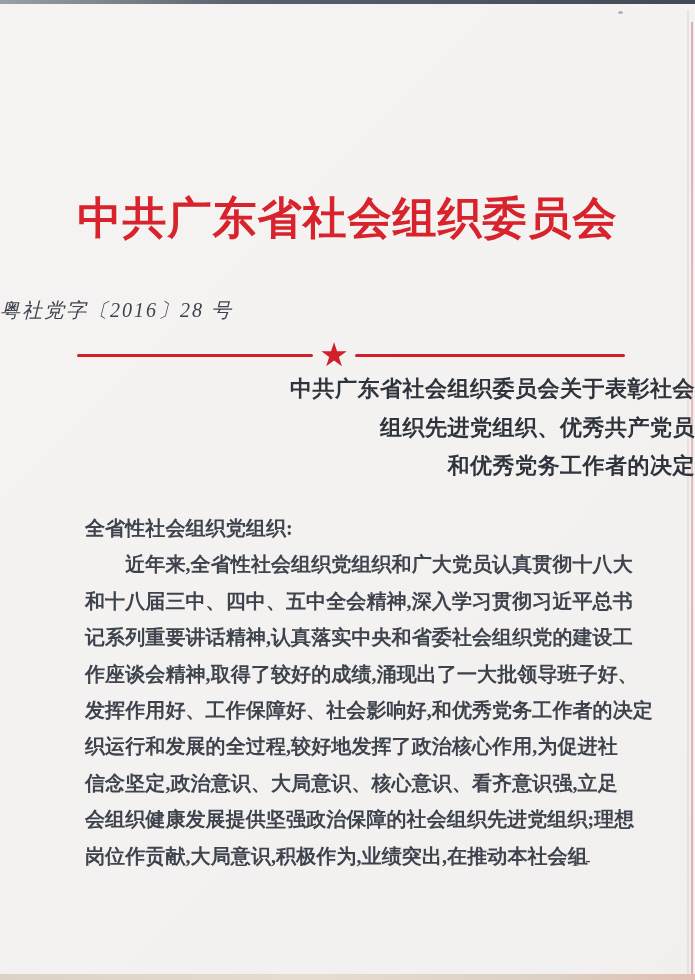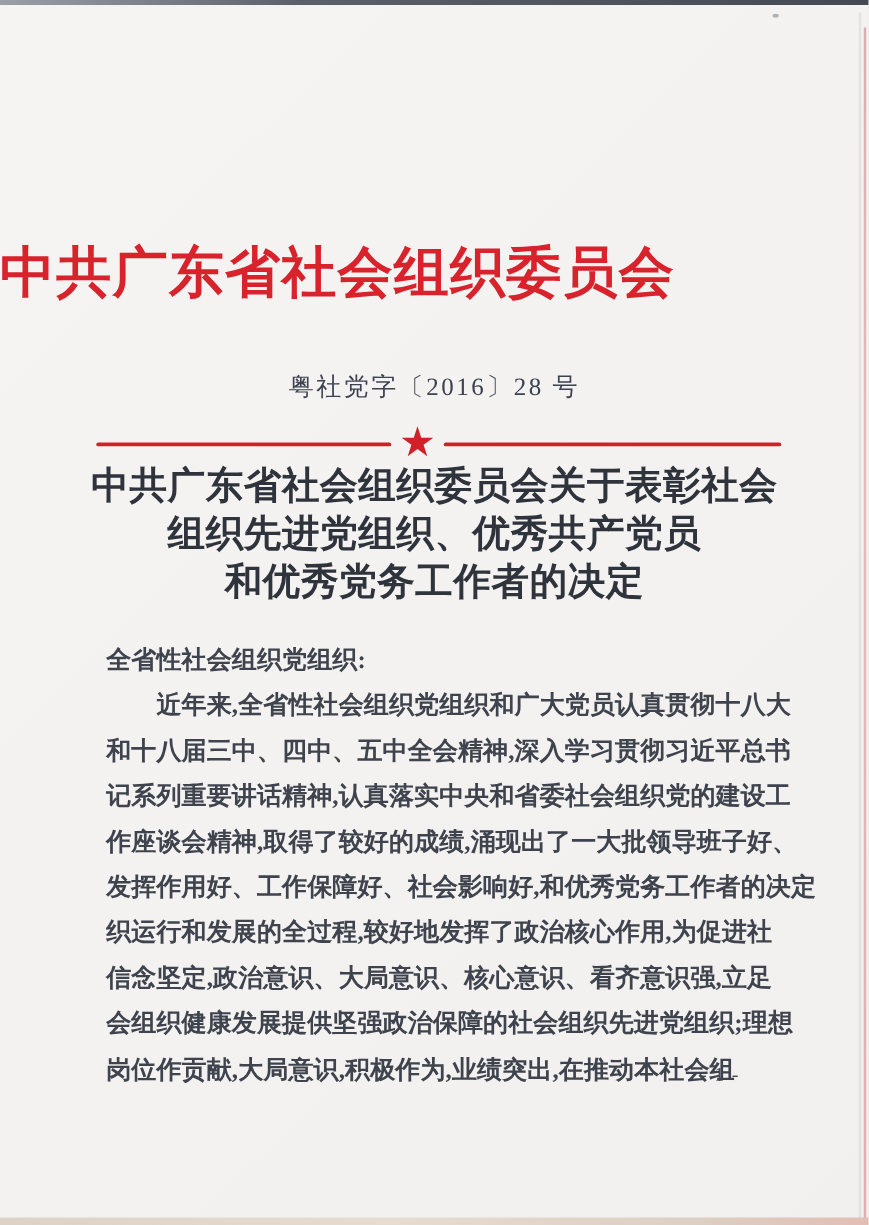--- a/index.html
+++ b/index.html
@@ -50,37 +50,38 @@
     width: 5px; height: 3px;
     background: #9aa0a8;
     border-radius: 50%;
     opacity: 0.8;
   }
   
   .issuer-title {
     position: absolute;
     top: 186px; left: 0;
     width: 100%;
-    text-align: left;
+    text-align: center;
     font-size: 44px;
     line-height: 66px;
     font-weight: bold;
     letter-spacing: 1px;
     color: #d8232d;
     white-space: nowrap;
   }
   .doc-number {
     position: absolute;
     top: 296px; left: 0;
     width: 100%;
-    text-align: center;
+    text-align: left;
     font-size: 20px;
     line-height: 28px;
     letter-spacing: 2px;
     color: #3d4250;
+    font-style: italic;
   }
   
   .separator {
     position: absolute;
     top: 338px; left: 77px;
     width: 548px; height: 38px;
   }
   .red-line-left {
     position: absolute;
     left: 0; top: 16px;
@@ -102,22 +103,22 @@
     text-align: center;
     font-size: 33px;
     line-height: 42px;
     color: #d2202b;
   }
   
   .document-title {
     position: absolute;
     top: 370px; left: 0;
     width: 100%;
-    text-align: center;
-    font-size: 30px;
+    text-align: right;
+    font-size: 22px;
     line-height: 38.5px;
     font-weight: bold;
     letter-spacing: 0.5px;
     color: #2f333c;
   }
   
   .body-block {
     position: absolute;
     top: 510px; left: 85px;
     width: 540px;

